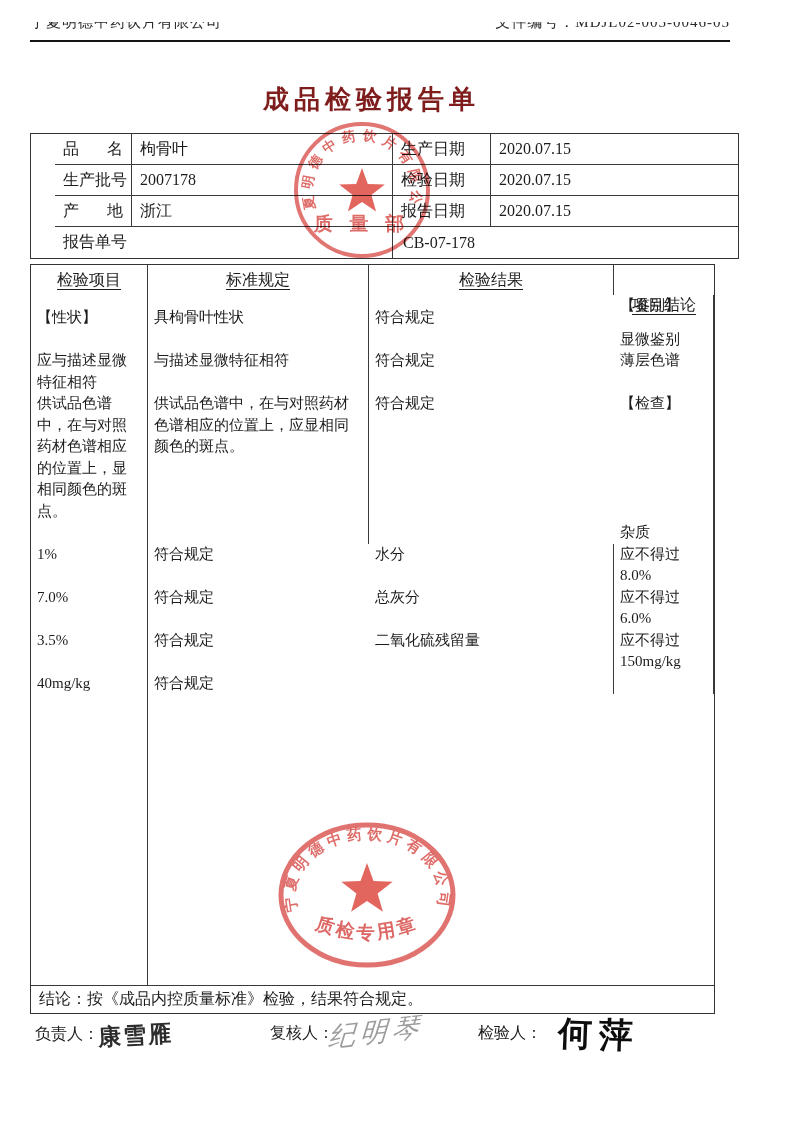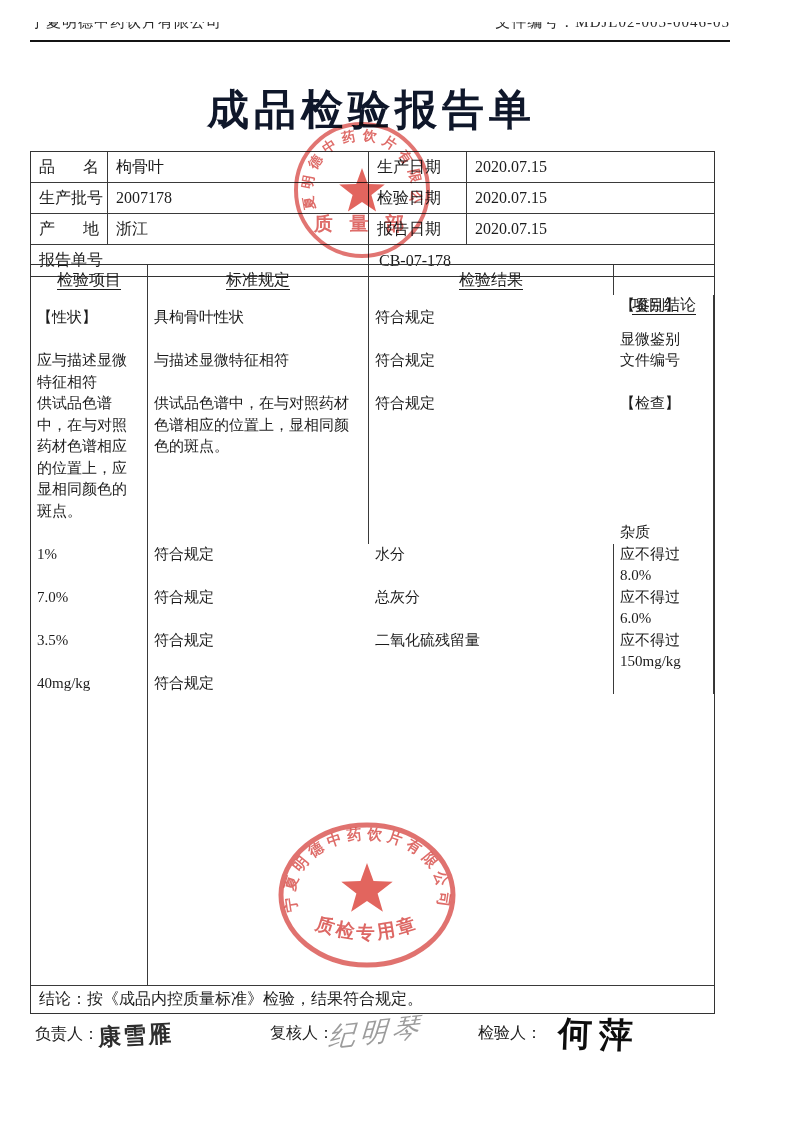--- a/index.html
+++ b/index.html
@@ -6,26 +6,26 @@
   .page{
     position:relative;width:800px;height:1131px;background:#fff;overflow:hidden;
     font-family:"Liberation Serif","DejaVu Serif",serif;color:#1c1c1c;
   }
   
   .header-strip{position:absolute;top:22px;left:30px;width:700px;height:16px;overflow:hidden;}
   .header-line{display:flex;justify-content:space-between;font-size:15px;line-height:15px;margin-top:-7px;color:#2a2a2a;letter-spacing:1px;}
   .header-rule{position:absolute;top:40px;left:30px;width:700px;height:2px;background:#141414;}
   
   .title{position:absolute;top:82px;left:30px;width:683px;text-align:center;
-    font-size:42px;font-weight:bold;letter-spacing:5px;color:#0f172a;}
+    font-size:26px;font-weight:bold;letter-spacing:5px;color:#7f1d1d;}
   
   .info-table{
-    position:absolute;top:151px;left:30px;width:683px;
+    position:absolute;top:133px;left:30px;width:683px;
     display:grid;grid-template-columns:77px 261px 98px 247px;grid-auto-rows:31px;
-    border:1px solid #333;box-sizing:content-box;font-size:16px;
+    border:1px solid #333;box-sizing:content-box;font-size:16px;padding-left:24px;
   }
   .ic{border-right:1px solid #3a3a3a;border-bottom:1px solid #3a3a3a;
       display:flex;align-items:center;padding:0 8px;overflow:hidden;white-space:nowrap;}
   .ic.last-col{border-right:none;}
   .ic.last-row{border-bottom:none;}
   .ic.span2a{grid-column:1/3;}
   .ic.span2b{grid-column:3/5;}
   .ic.justify{display:block;line-height:30px;text-align:justify;text-align-last:justify;}
   
   .main-table{
@@ -112,23 +112,23 @@
     <div class="mc">【鉴别】</div>
     <div class="mc"></div>
     <div class="mc"></div>
     <div class="mc last-col"></div>
 
     <div class="mc">显微鉴别</div>
     <div class="mc">应与描述显微特征相符</div>
     <div class="mc">与描述显微特征相符</div>
     <div class="mc last-col">符合规定</div>
 
-    <div class="mc">文件编号</div>
+    <div class="mc">薄层色谱</div>
+    <div class="mc">供试品色谱中，在与对照药材色谱相应的位置上，显相同颜色的斑点。</div>
     <div class="mc">供试品色谱中，在与对照药材色谱相应的位置上，应显相同颜色的斑点。</div>
-    <div class="mc">供试品色谱中，在与对照药材色谱相应的位置上，显相同颜色的斑点。</div>
     <div class="mc last-col">符合规定</div>
 
     <div class="mc">【检查】</div>
     <div class="mc"></div>
     <div class="mc"></div>
     <div class="mc last-col"></div>
 
     <div class="mc">杂质</div>
     <div class="mc">1%</div>
     <div class="mc last-col">符合规定</div>

